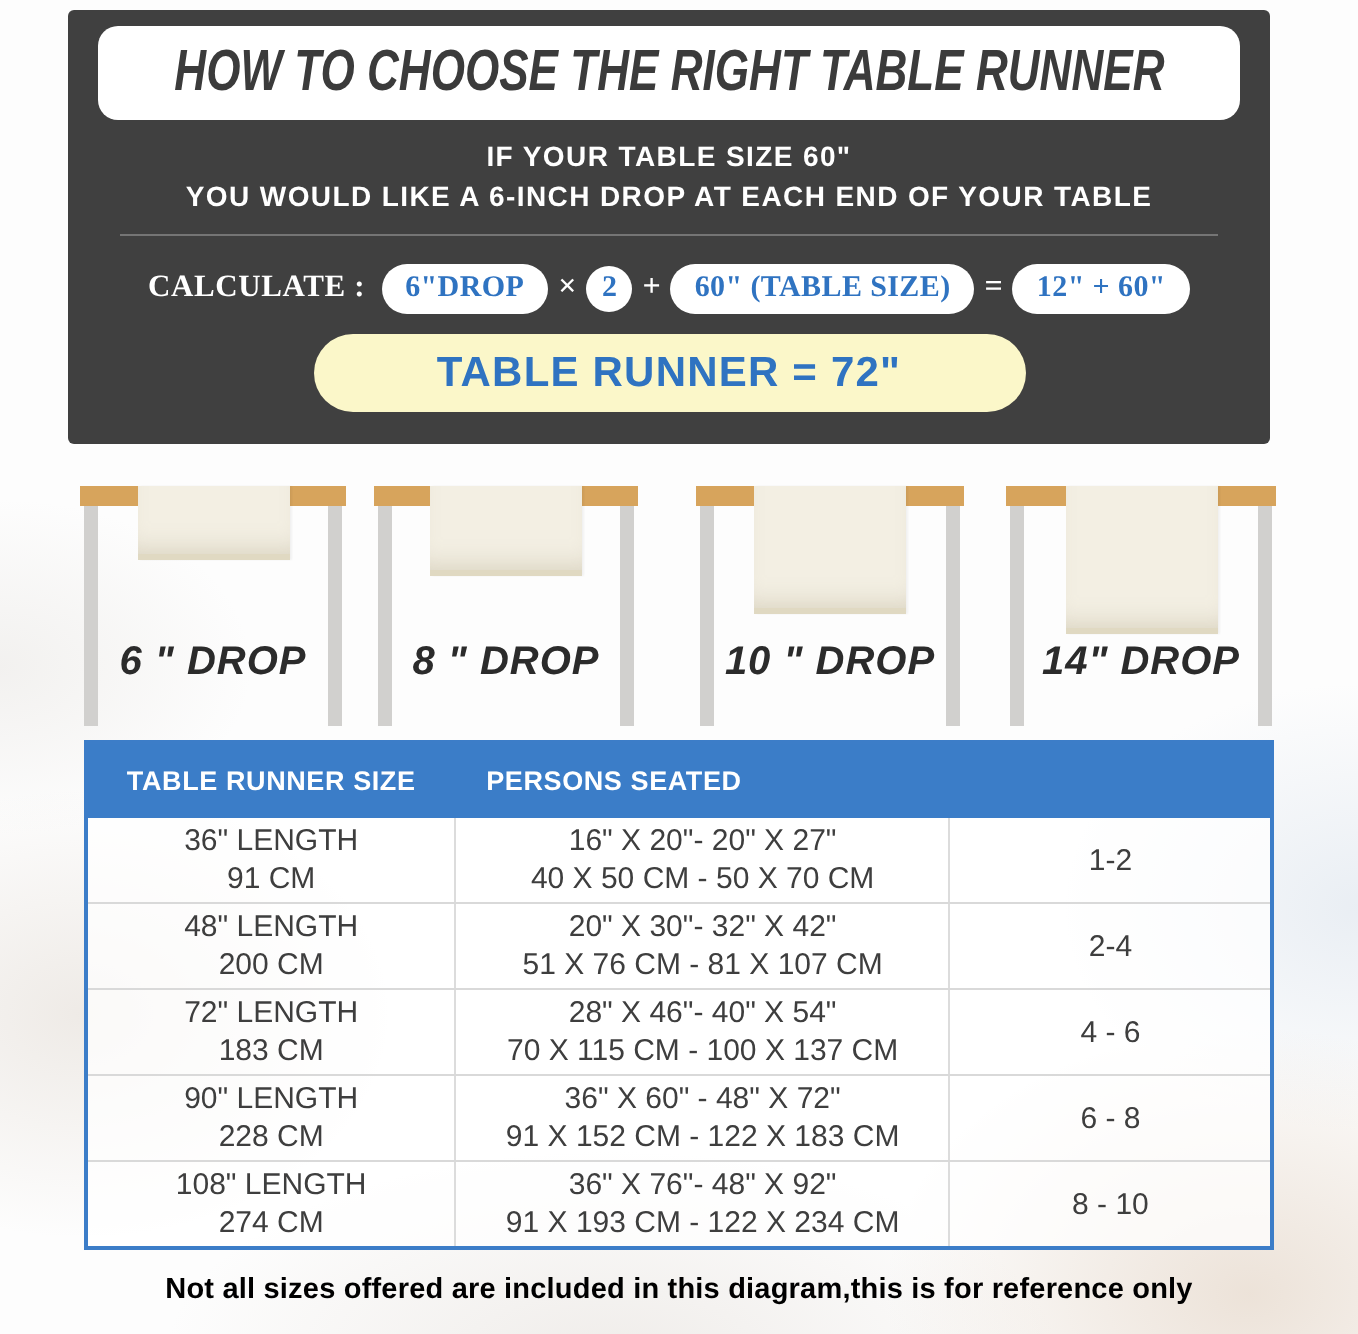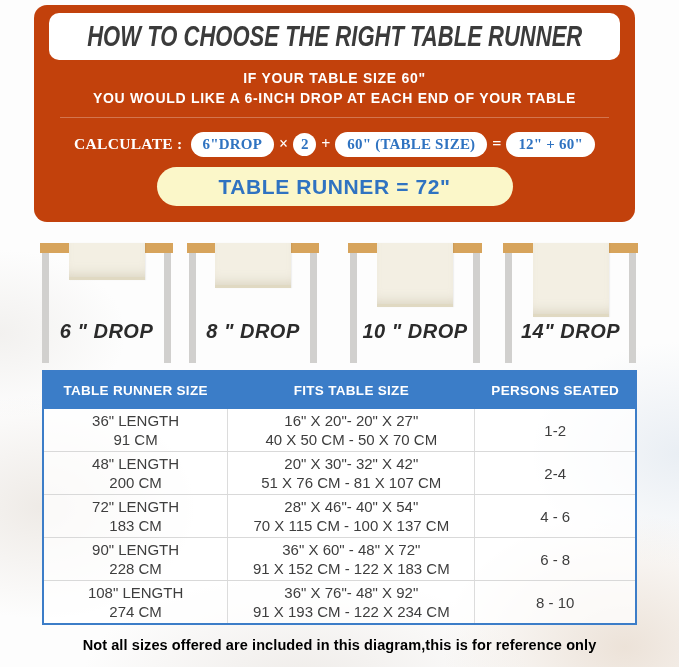--- a/index.html
+++ b/index.html
@@ -13,21 +13,21 @@
       radial-gradient(260px 190px at 92% 97%, rgba(216,194,172,0.45), transparent 70%),
       radial-gradient(320px 150px at 45% 102%, rgba(208,198,188,0.30), transparent 70%),
       radial-gradient(210px 160px at 100% 68%, rgba(188,204,222,0.30), transparent 70%),
       radial-gradient(180px 120px at 0% 50%, rgba(210,205,198,0.25), transparent 70%),
       #fdfdfd;
   }
 
   
   .blue-card {
     position:absolute; left:34px; top:5px; width:601px; height:217px;
-    background:#c2410c; border-radius:13px;
+    background:#404040; border-radius:3px;
   }
   .title-banner {
     position:absolute; left:15px; right:15px; top:8px; height:47px;
     background:#ffffff; border-radius:10px;
     display:flex; align-items:center; justify-content:center; overflow:hidden;
   }
   .page-title {
     font-weight:bold; font-style:italic; font-size:29px; color:#3b3b3b;
     white-space:nowrap; transform:scaleX(0.76); letter-spacing:0;
   }
@@ -153,21 +153,20 @@
     <div class="leg r"></div>
     <div class="tabletop"></div>
     <div class="runner" style="height:74px;"></div>
     <div class="drop-label">14" DROP</div>
   </div>
 </div>
 
 <div class="chart">
   <div class="chart-head">
     <div class="hcell c1">TABLE RUNNER SIZE</div>
-    <div class="hcell c2">FITS TABLE SIZE</div>
     <div class="hcell c3">PERSONS SEATED</div>
   </div>
   <div class="chart-body">
     <div class="row">
       <div class="cell c1">
         <div>36" LENGTH</div>
         <div>91 CM</div>
       </div>
       <div class="cell c2">
         <div>16" X 20"- 20" X 27"</div>

